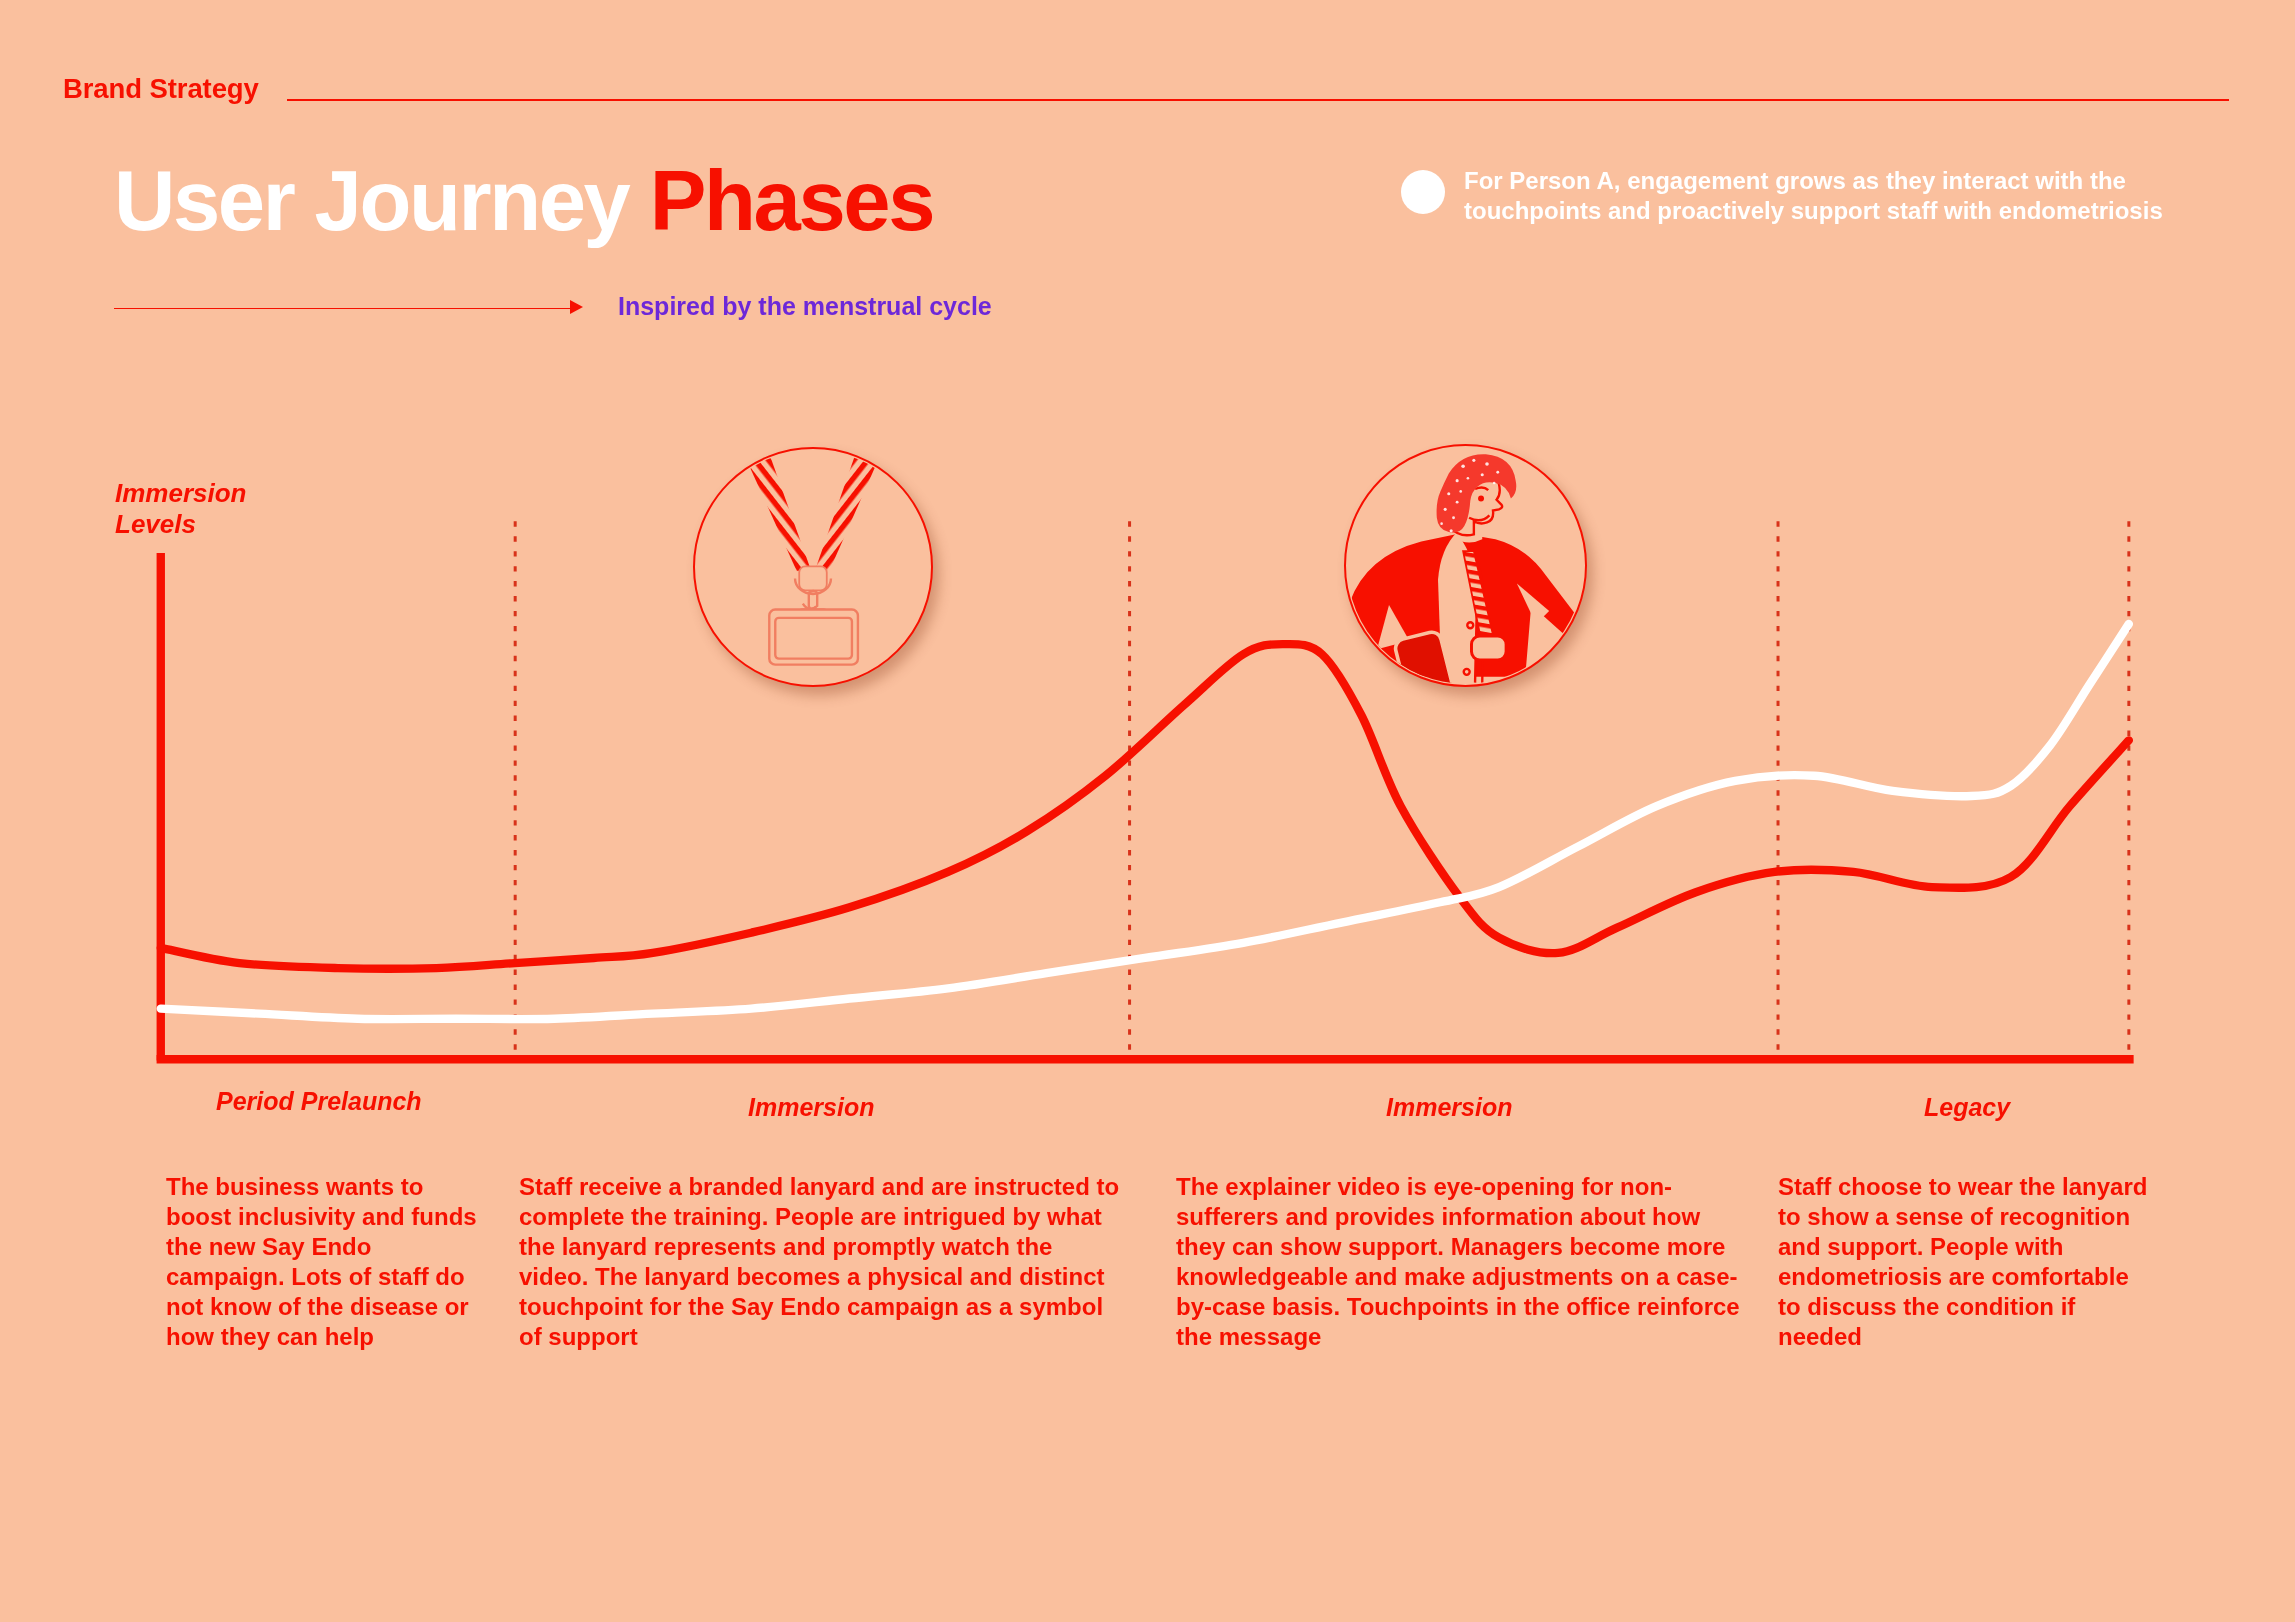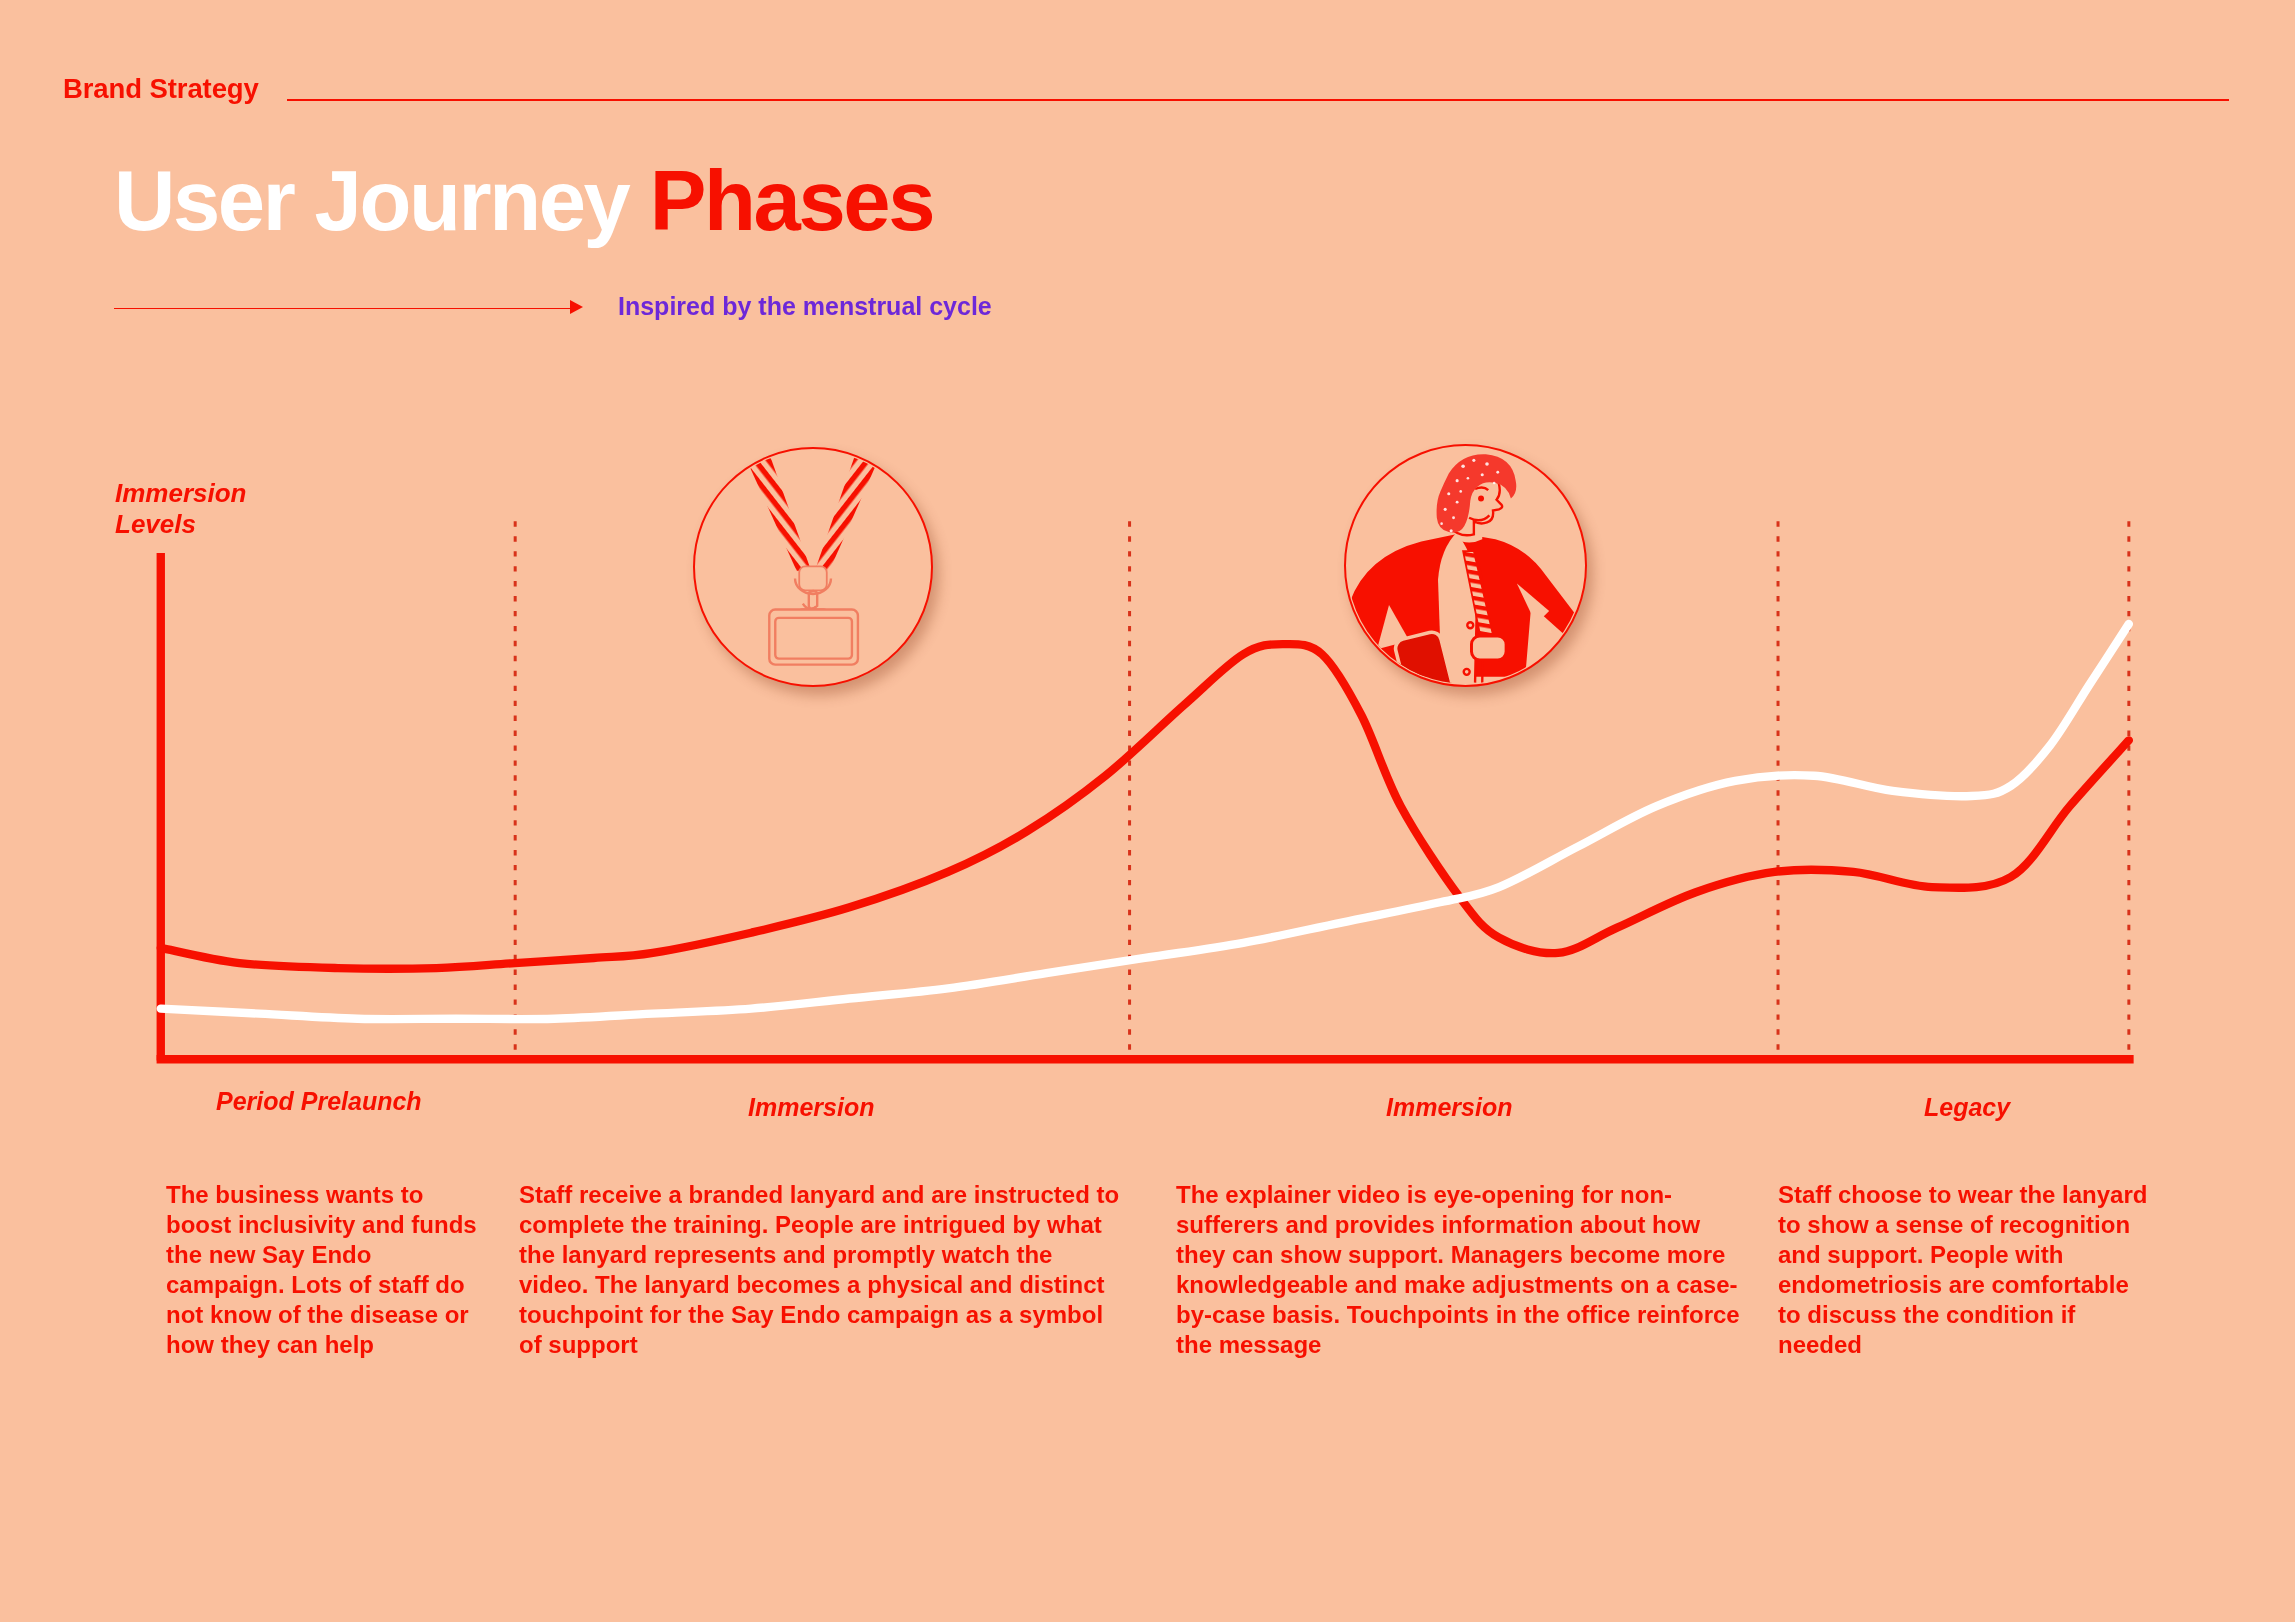--- a/index.html
+++ b/index.html
@@ -90,21 +90,21 @@
     color:#F71000;white-space:nowrap;
   }
   #phase-0{left:216px;top:1087px;font-style:italic;}
   #phase-1{left:748px;top:1093px;}
   #phase-2{left:1386px;top:1093px;}
   #phase-3{left:1911px;top:1093px;margin-left:13px;}
 
   
   .col{
     position:absolute;top:1172px;
-    font-size:24px;font-weight:bold;color:#F71000;line-height:1.25;margin-top:8px;
+    font-size:24px;font-weight:bold;color:#F71000;line-height:1.25;
   }
   #col-0{left:166px;width:317px;}
   #col-1{left:519px;width:607px;}
   #col-2{left:1176px;width:574px;}
   #col-3{left:1778px;width:371px;}
 </style>
 </head>
 <body>
 
 <div id="topbar">
@@ -116,20 +116,24 @@
   <span class="t1">User Journey </span><span class="t2">Phases</span>
 </div>
 
 <div id="subrow">
   <div id="subarrow-line"></div>
   <div id="subarrow-head"></div>
   <div id="subtitle">Inspired by the menstrual cycle</div>
 </div>
 
 <div id="legend">
+  <div class="legend-row">
+    <span class="legend-dot w"></span>
+    <div class="legend-text w">For Person A, engagement grows as they interact with the touchpoints and proactively support staff with endometriosis</div>
+  </div>
 </div>
 
 <div id="ylabel">Immersion
 Levels</div>
 
 <svg id="chart" viewBox="0 0 3840 2715" width="2295" height="1623" xmlns="http://www.w3.org/2000/svg" aria-hidden="true">
 
   <line x1="269" y1="925" x2="269" y2="1774" stroke="#F71000" stroke-width="14"></line>
   <line x1="262" y1="1772" x2="3570" y2="1772" stroke="#F71000" stroke-width="14"></line>
 

